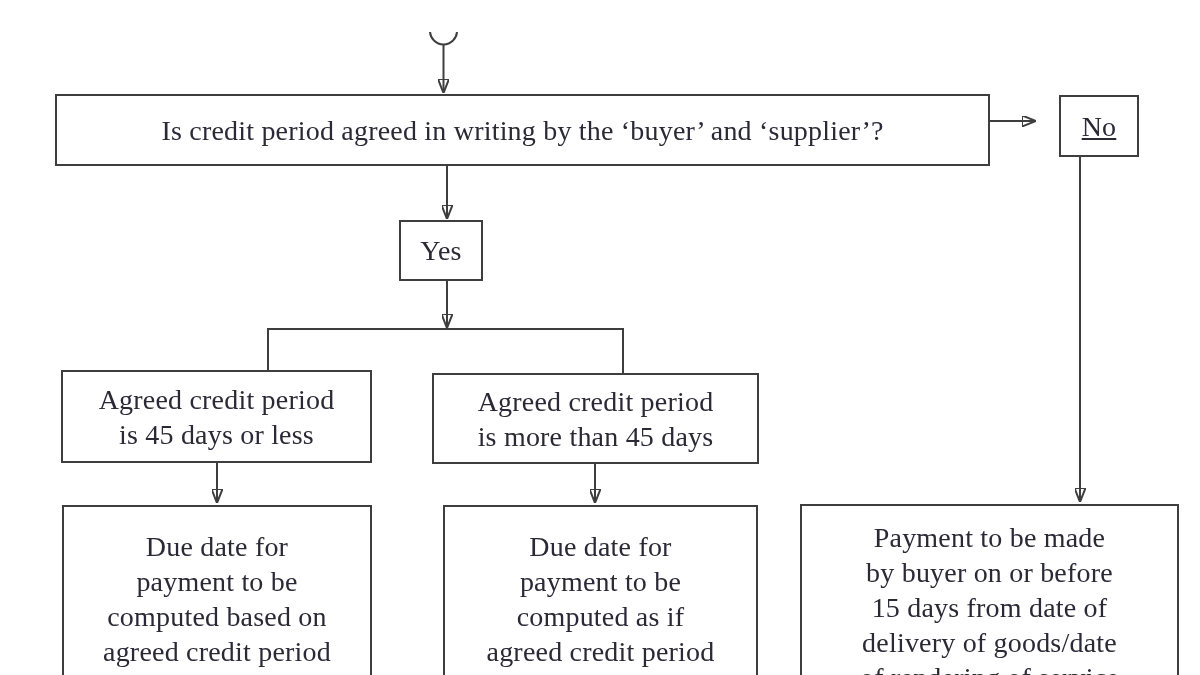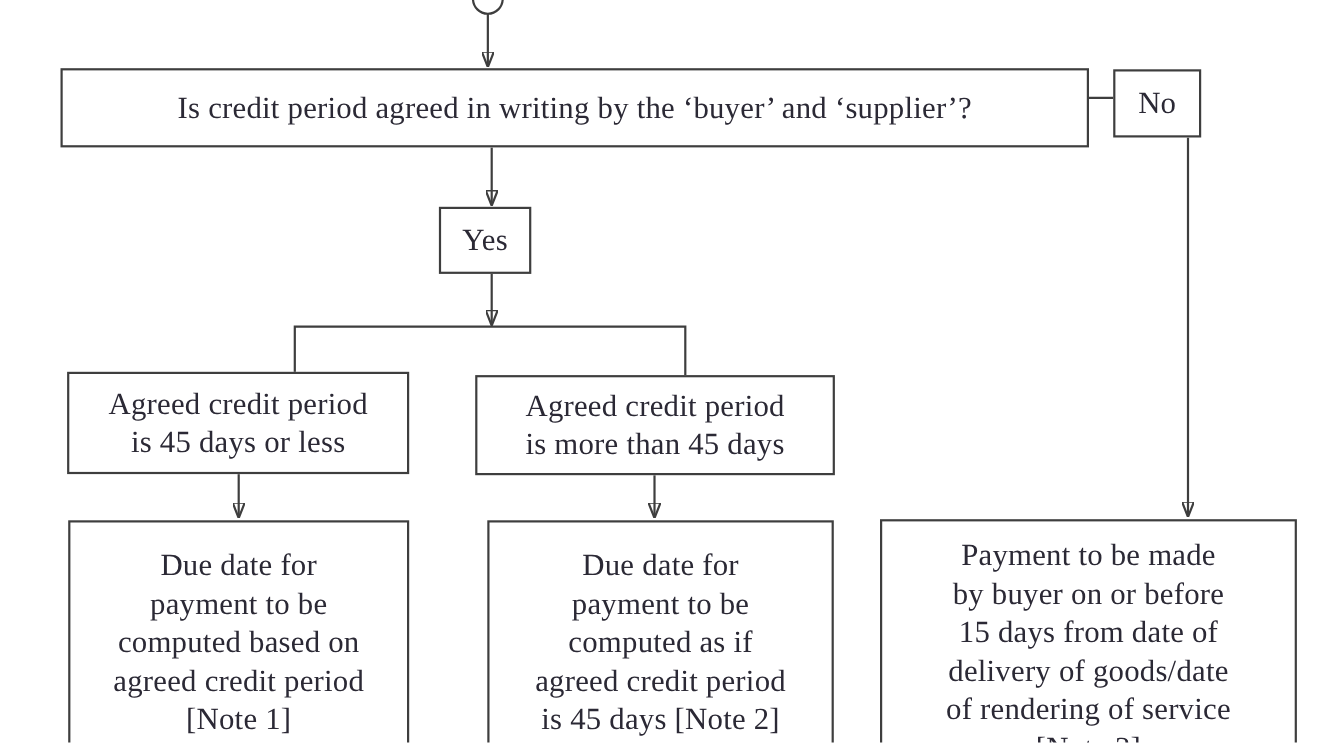--- a/index.html
+++ b/index.html
@@ -9,20 +9,21 @@
   }
   * { margin: 0; padding: 0; box-sizing: border-box; }
   html, body { width: 1200px; height: 675px; overflow: hidden; background: var(--bg-color); }
   #stage {
     position: relative;
     width: 1200px;
     height: 557px;
     background: var(--bg-color);
     font-family: "Liberation Serif", serif;
     color: var(--text-color);
+    margin-top: 32px;
   }
   #connectors {
     position: absolute;
     left: 0; top: 0;
     width: 1200px; height: 675px;
     z-index: 1;
   }
   #connectors path, #connectors circle, #connectors line {
     stroke: var(--line-color);
     stroke-width: 2;
@@ -37,21 +38,21 @@
     align-items: center;
     justify-content: center;
     text-align: center;
     white-space: pre-line;
     font-size: 28px;
     line-height: 35px;
     letter-spacing: 0.2px;
   }
   .node.top-aligned { align-items: flex-start; }
   #node-question   { left: 55px;   top: 62px;  width: 935px; height: 72px;  }
-  #node-no         { left: 1012px; top: 63px;  width: 80px;  height: 62px;  }
+  #node-no         { left: 1059px; top: 63px;  width: 80px;  height: 62px; text-decoration: underline;  }
   #node-yes        { left: 399px;  top: 188px; width: 84px;  height: 61px;  }
   #node-branch-left  { left: 61px;  top: 338px; width: 311px; height: 93px; }
   #node-branch-right { left: 432px; top: 341px; width: 327px; height: 91px; }
   #node-outcome-left   { left: 62px;  top: 473px; width: 310px; height: 212px; padding-top: 22px; }
   #node-outcome-middle { left: 443px; top: 473px; width: 315px; height: 212px; padding-top: 22px; }
   #node-outcome-right  { left: 800px; top: 472px; width: 379px; height: 213px; padding-top: 14px; }
 </style>
 </head>
 <body>
 

